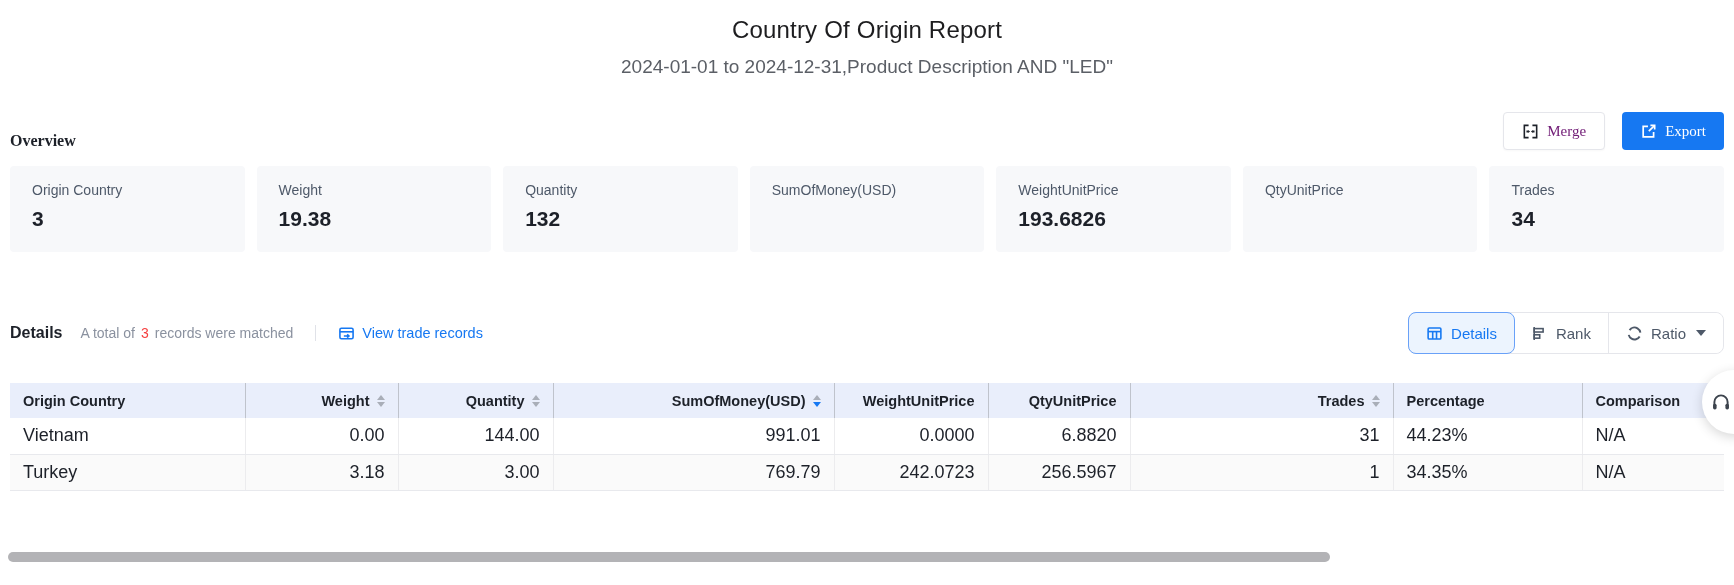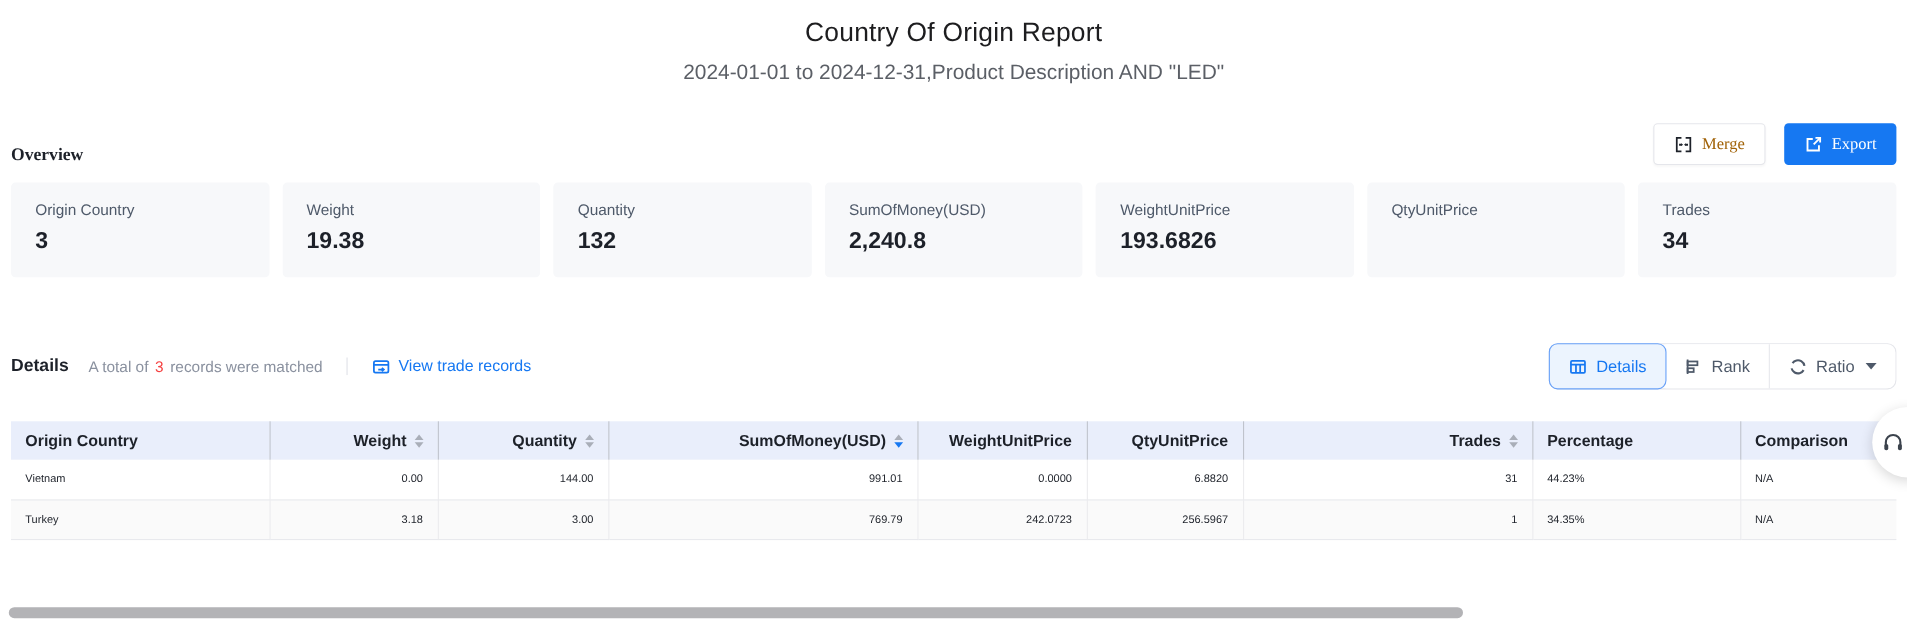--- a/index.html
+++ b/index.html
@@ -10,21 +10,21 @@
   
   .title { margin-top:16px; text-align:center; font-size:24px; font-weight:500; color:#1d1d1f; letter-spacing:.2px; }
   .subtitle { margin-top:12px; text-align:center; font-size:19px; color:#5b5f66; }
 
   
   .overview-bar { margin-top:32px; display:flex; align-items:flex-end; justify-content:space-between; height:40px;font-family:Liberation Serif, serif; }
   .section-heading { font-size:16px; font-weight:700; color:#1d2129; }
   .ov-actions { display:flex; gap:17px; }
   .btn { display:flex; align-items:center; gap:8px; height:38px; padding:0 18px;
     font-size:15px; border-radius:4px; cursor:pointer; border:1px solid transparent; }
-  .btn-merge { background:#fff; border-color:#e5e6eb; color:#a16207; box-shadow:0 1px 2px rgba(0,0,0,.03); }
+  .btn-merge { background:#fff; border-color:#e5e6eb; color:#701a75; box-shadow:0 1px 2px rgba(0,0,0,.03); }
   .btn-export { background:var(--accent); color:#fff; border:none; }
 
   
   .cards { margin-top:16px; display:flex; gap:12px; }
   .card { flex:1; height:86px; background:#f7f8fa; border-radius:4px; padding:16px 0 0 22px; }
   .card-label { font-size:14px; color:#4e5969; }
   .card-value { margin-top:9px; font-size:21px; font-weight:700; color:#1d2129; }
 
   
   .details-bar { margin-top:60px; display:flex; align-items:center; justify-content:space-between; height:42px; }
@@ -43,21 +43,21 @@
   .vs-btn.mid { border-right:1px solid #e5e6eb; }
   .vs-btn.last { border-radius:0 8px 8px 0; }
   .caret-dd { width:0; height:0; border-left:5px solid transparent; border-right:5px solid transparent;
     border-top:6px solid #4e5969; margin-left:2px; }
 
   
   .grid { margin-top:29px; width:1714px; border-collapse:collapse; table-layout:fixed; }
   .grid th { height:35px; background:var(--header-bg); font-size:14.5px; font-weight:700; color:#1d2129;
     border-right:1px solid #bfc3cc; }
   .grid th:last-child { border-right:none; }
-  .grid td { height:36px; font-size:10px; color:#1d2129; border-bottom:1px solid #e8e9ed;
+  .grid td { height:36px; font-size:18px; color:#1d2129; border-bottom:1px solid #e8e9ed;
     border-right:1px solid #ececee; background:#fff; }
   .grid td:last-child { border-right:none; }
   .grid tr.zebra td { background:#fafafa; }
   .al { text-align:left; padding-left:13px; }
   .ar { text-align:right; padding-right:13px; }
   .hcell { display:flex; align-items:center; gap:7px; }
   .hcell.right { justify-content:flex-end; }
   .sort { display:inline-flex; flex-direction:column; gap:2px; cursor:pointer; }
   .sort i { display:block; width:0; height:0; border-left:4.5px solid transparent; border-right:4.5px solid transparent; }
   .sort .up { border-bottom:5.5px solid #a9aeb8; }
@@ -117,21 +117,20 @@
     <div class="card">
       <div class="card-label">Weight</div>
       <div class="card-value">19.38</div>
     </div>
     <div class="card">
       <div class="card-label">Quantity</div>
       <div class="card-value">132</div>
     </div>
     <div class="card">
       <div class="card-label">SumOfMoney(USD)</div>
-      <div class="card-value">2,240.8</div>
     </div>
     <div class="card">
       <div class="card-label">WeightUnitPrice</div>
       <div class="card-value">193.6826</div>
     </div>
     <div class="card">
       <div class="card-label">QtyUnitPrice</div>
     </div>
     <div class="card">
       <div class="card-label">Trades</div>

